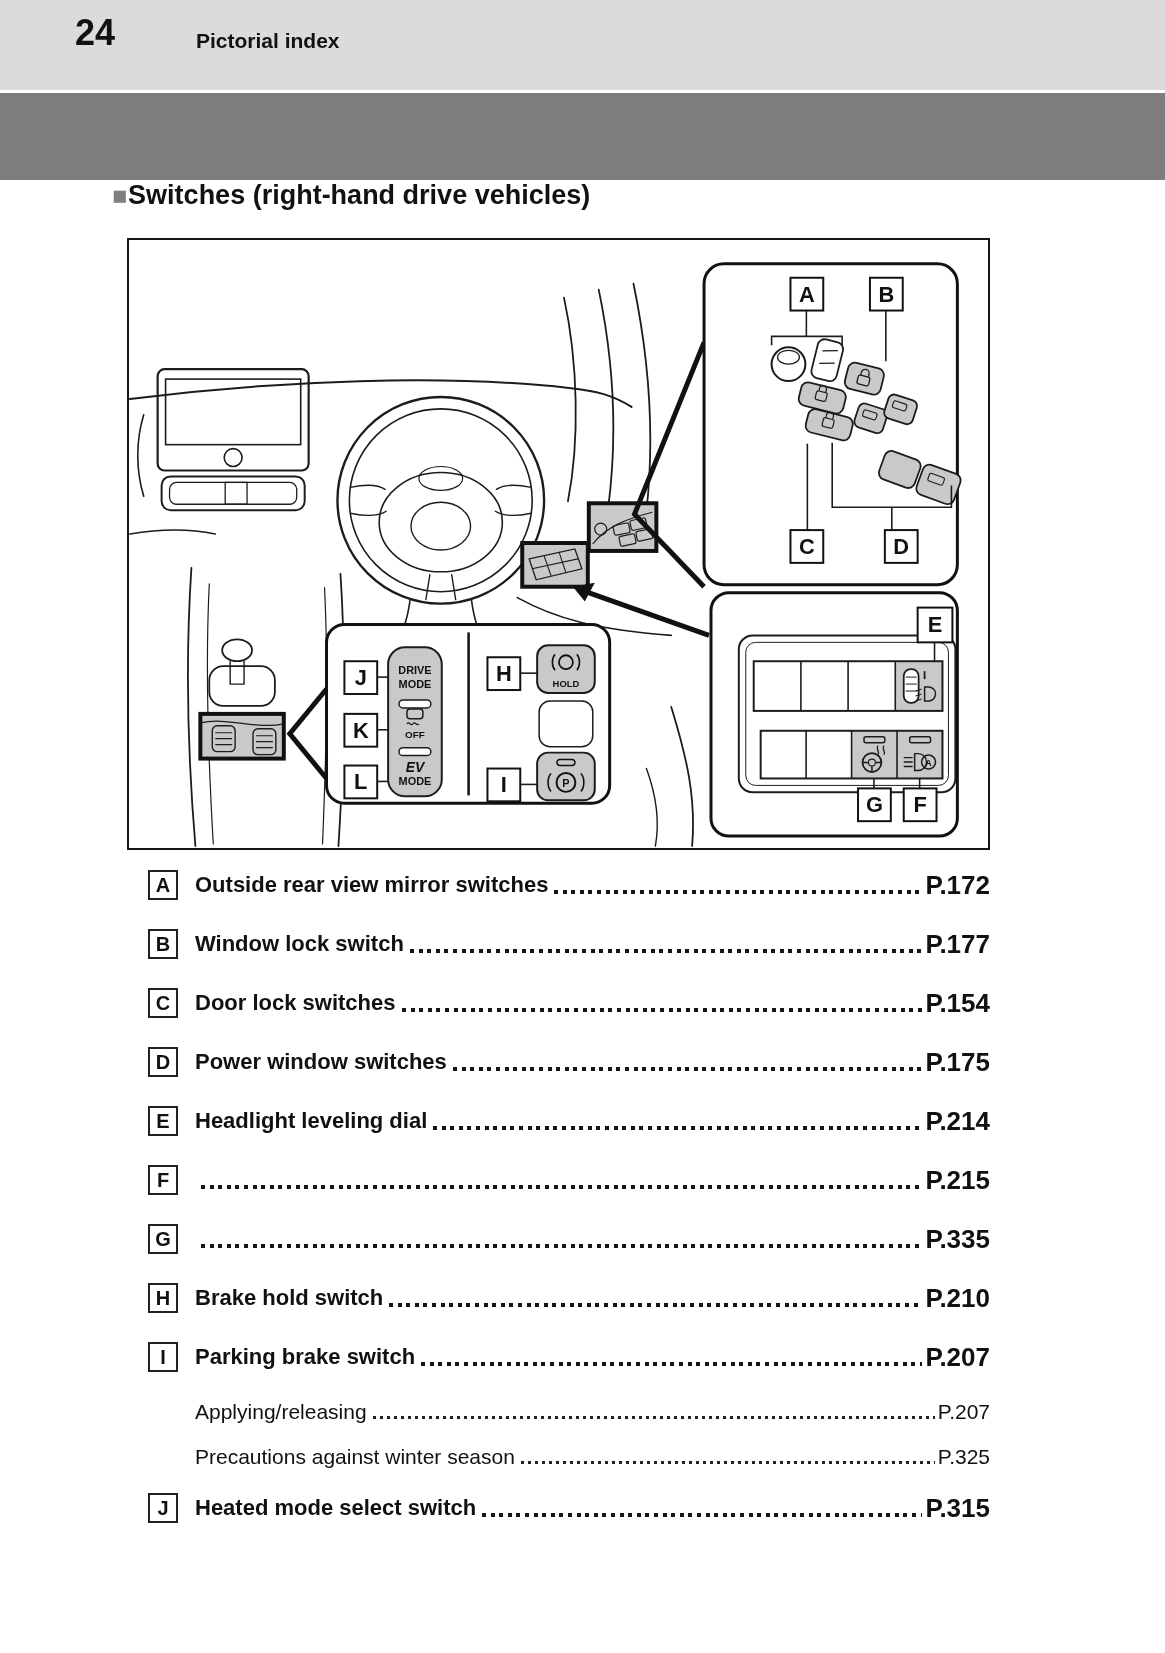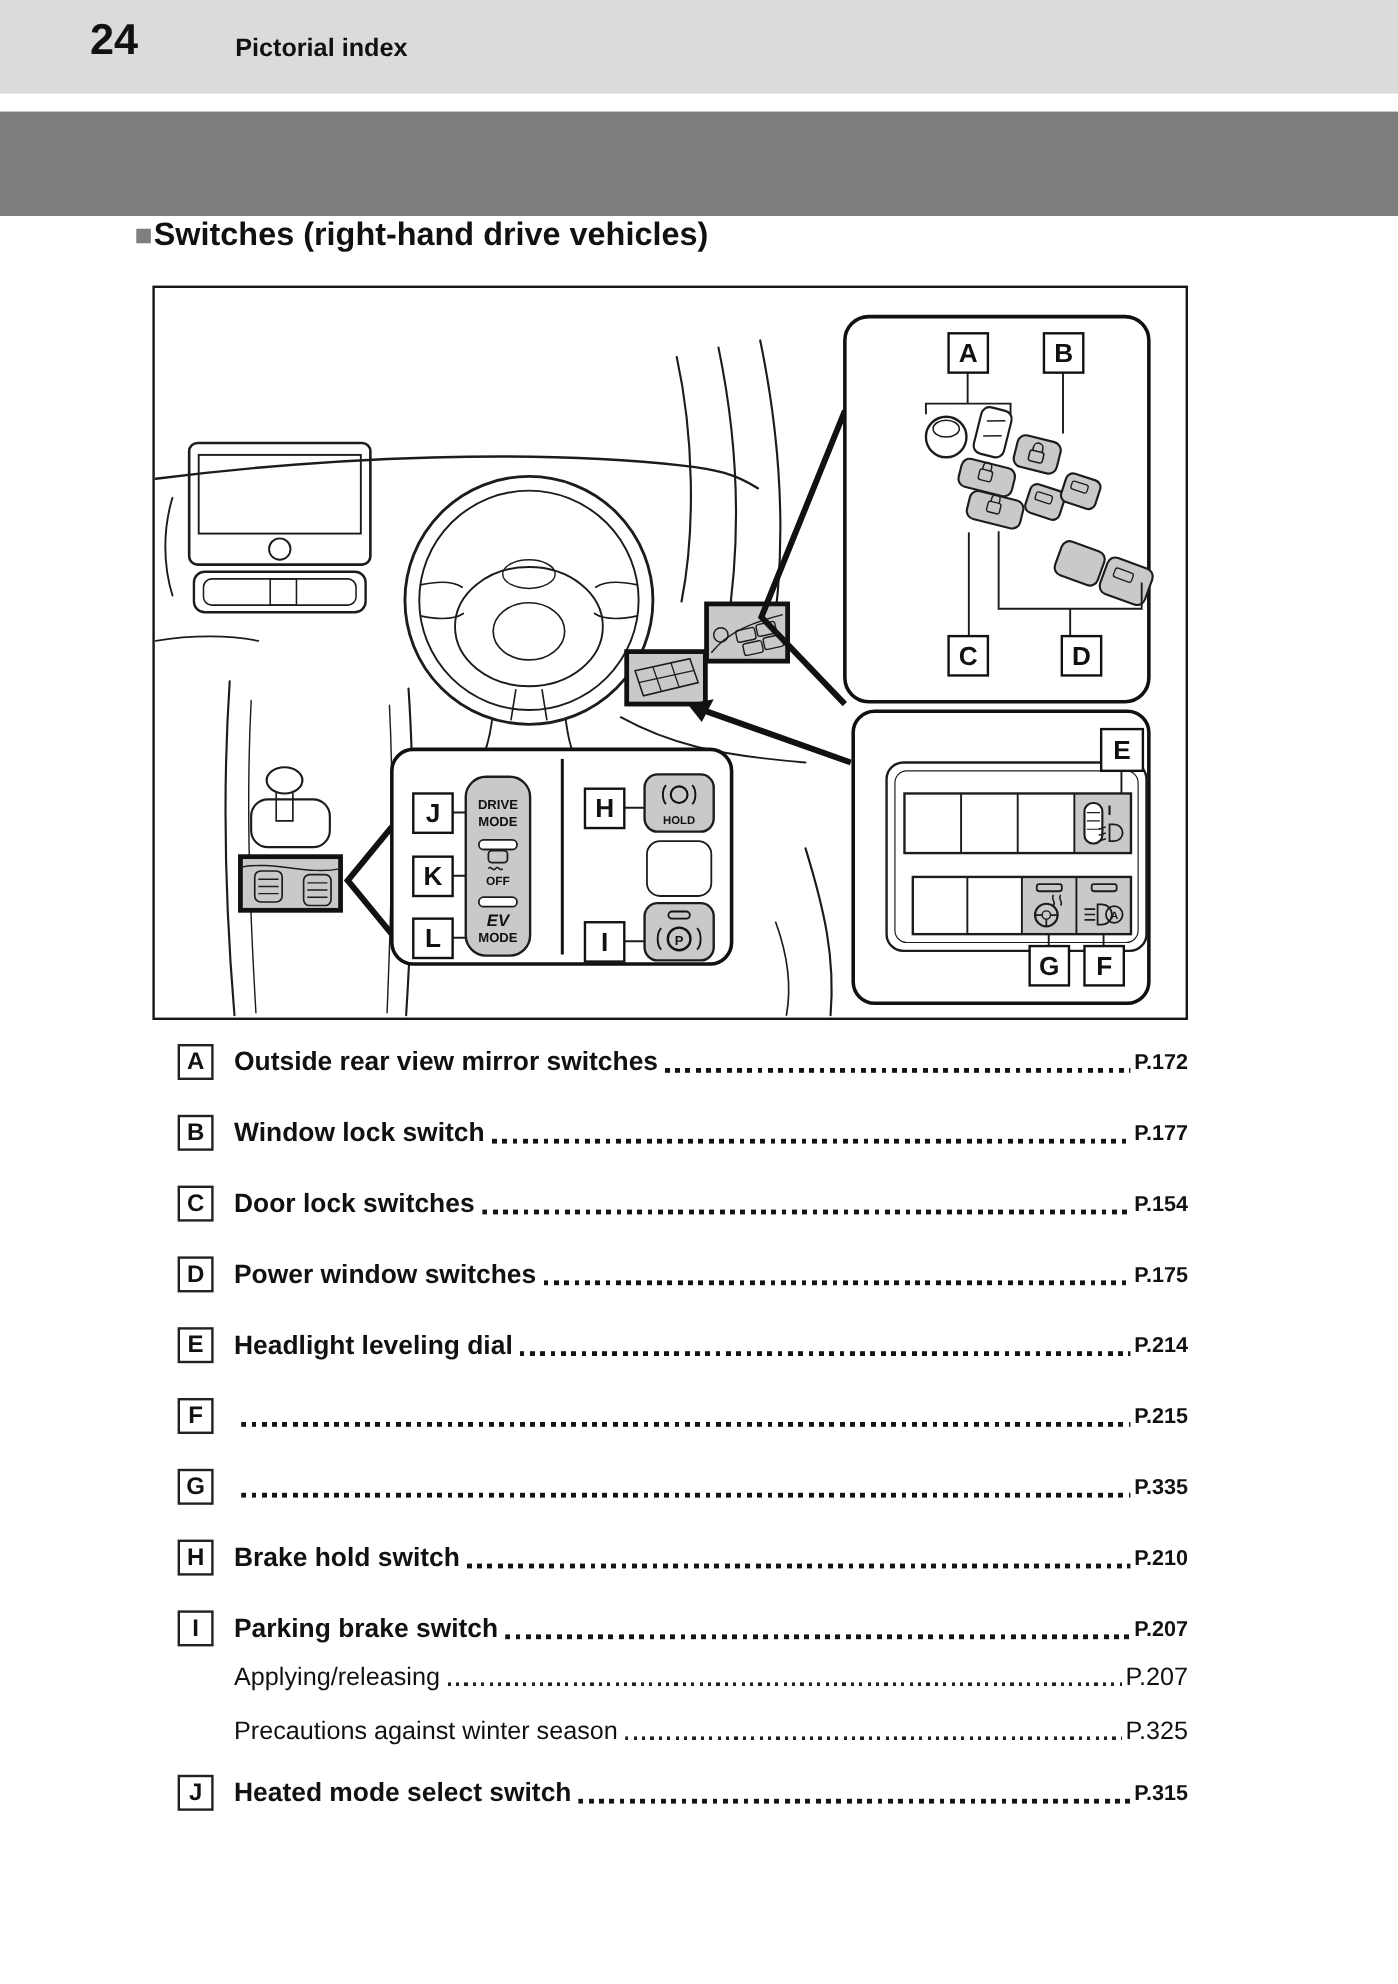--- a/index.html
+++ b/index.html
@@ -1,21 +1,21 @@
 <!DOCTYPE html>
 <html><head>
 <meta charset="utf-8">
 <style>
   html,body { margin:0; padding:0; background:#fff; }
   #page {
     position:relative; width:1165px; height:1653px; background:#ffffff;
     font-family:"Liberation Sans", sans-serif; color:#111; overflow:hidden;
   }
   
-  #hdr { position:absolute; left:0; top:0; width:1165px; height:78px; background:#dbdbdb; }
+  #hdr { position:absolute; left:0; top:0; width:1165px; height:90px; background:#dbdbdb; }
   #hdr .pgnum { position:absolute; left:75px; top:12px; font-size:36px; font-weight:bold; letter-spacing:0; }
   #hdr .sect  { position:absolute; left:196px; top:29px; font-size:21px; font-weight:bold; }
   #banner { position:absolute; left:0; top:93px; width:1165px; height:87px; background:#7d7d7d; }
   
   #sect-title { position:absolute; left:112px; top:180px; font-size:27px; font-weight:bold; white-space:nowrap; }
   #sect-title .bullet { color:#7f7f7f; font-size:25px; margin-right:1px; }
   
   #diagram { position:absolute; left:127px; top:238px; width:863px; height:612px; border:2px solid #161616; box-sizing:border-box; background:#fff; }
   #diagram svg { display:block; }
   svg text { font-family:"Liberation Sans", sans-serif; fill:#111; }
@@ -31,23 +31,23 @@
     display:flex; align-items:center; justify-content:center;
     font-size:20px; font-weight:bold; margin-right:17px;
   }
   .row.main .txt { font-size:22px; font-weight:bold; white-space:nowrap; }
   .row.sub  .txt { font-size:21px; font-weight:400; white-space:nowrap; }
   .txt sup { font-size:14px; font-weight:bold; vertical-align:top; position:relative; top:-4px; }
   .dots { flex:1 1 auto; align-self:flex-end; margin:0 3px 6px 6px; height:4px;
     background-image:repeating-linear-gradient(to right,#151515 0 4px,transparent 4px 8.6px); }
   .row.sub .dots { height:3px; margin-bottom:7px;
     background-image:repeating-linear-gradient(to right,#222 0 2.6px,transparent 2.6px 7px); }
-  .pg { font-size:18px; font-weight:bold; white-space:nowrap; }
+  .pg { font-size:26px; font-weight:bold; white-space:nowrap; }
   .row.sub .pg { font-size:21px; font-weight:400; }
-  .subgap { margin-top:12px; }
+  .subgap { margin-top:26px; }
   .jgap { margin-top:22px; }
 </style>
 </head>
 <body>
 
 <div id="page">
 
   <div id="hdr">
     <span class="pgnum">24</span>
     <span class="sect">Pictorial index</span>

